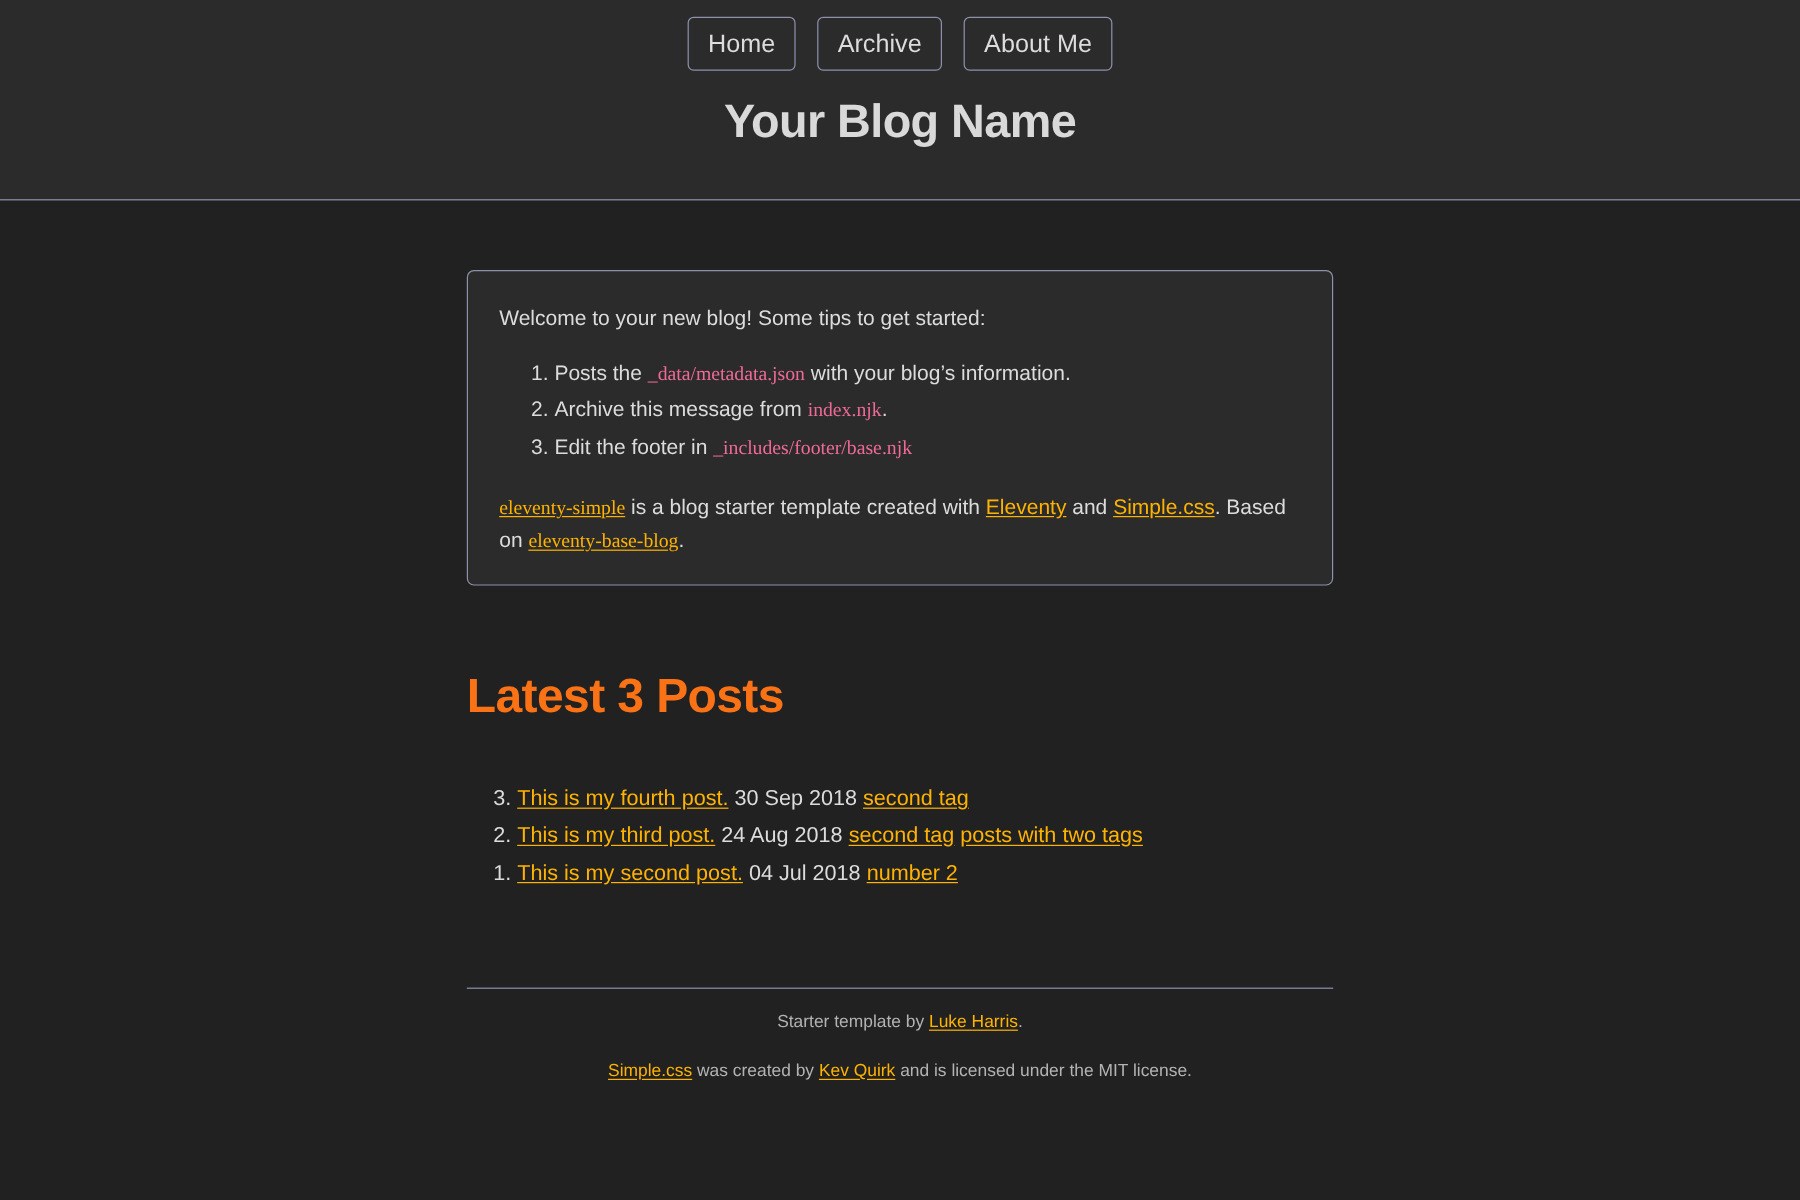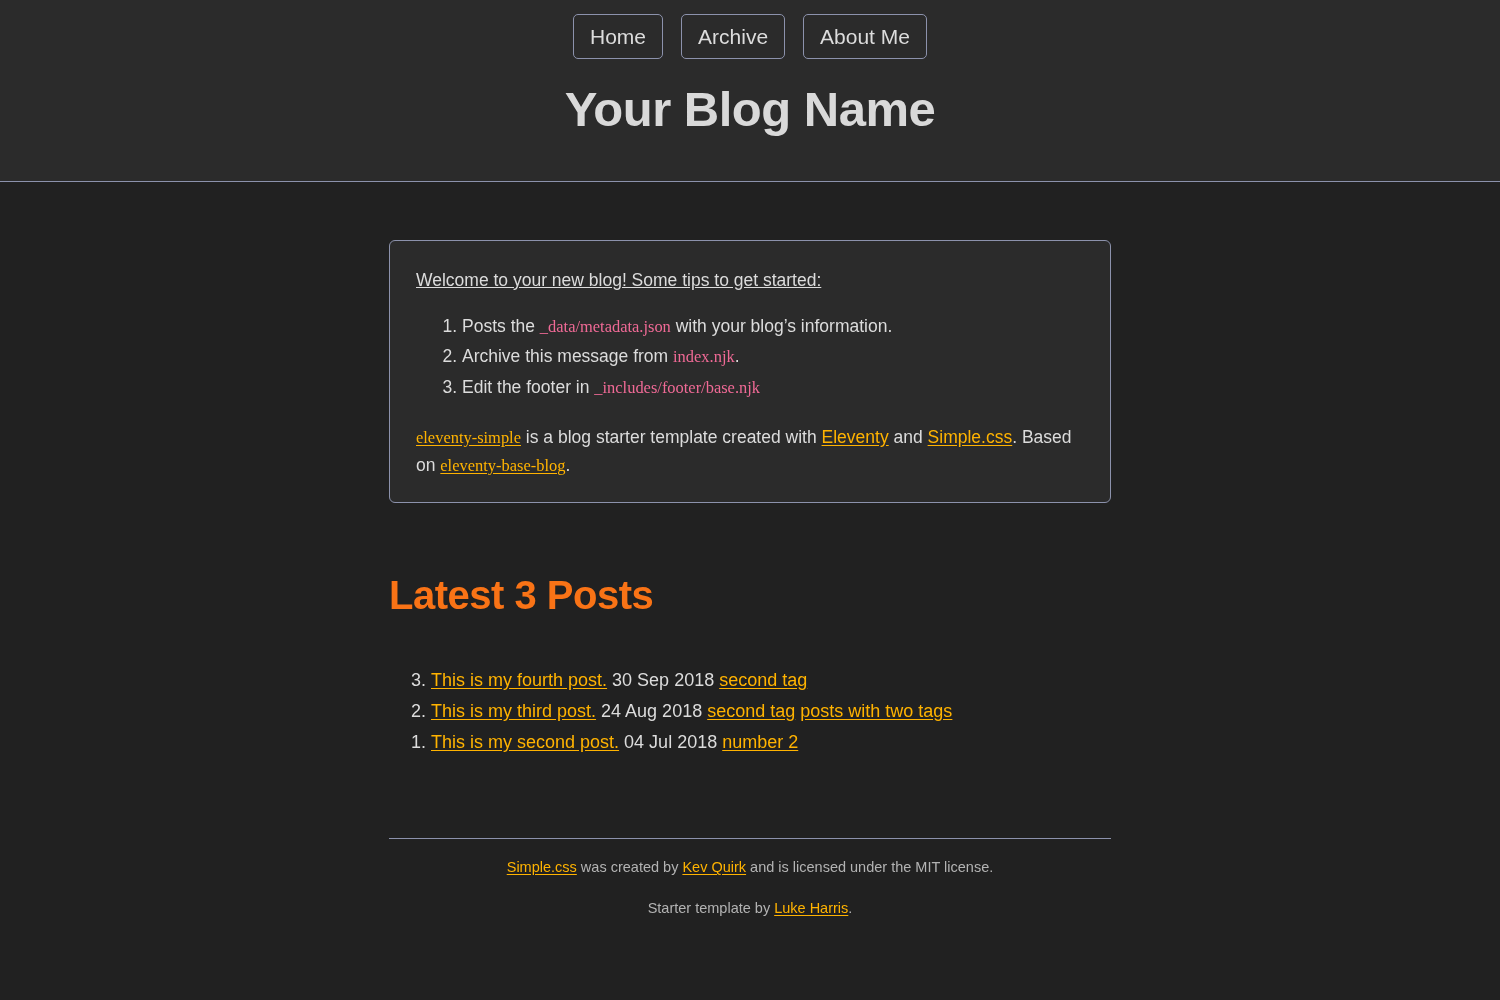--- a/index.html
+++ b/index.html
@@ -50,42 +50,42 @@
     color:var(--text);
     font-family:"Liberation Sans", sans-serif;
     font-size:21px;
     line-height:1;
     padding:11px 16px;
     cursor:pointer;
     text-decoration:none;
   }
   .site-title{
     margin:0;
-    font-size:49px;
+    font-size:39px;
     font-weight:bold;
     letter-spacing:-0.5px;
     color:#d9d9d9;
   }
 
   
   .page{
     width:722px;
     margin:0 auto;
     padding-top:58px;
   }
 
   
   .welcome-box{
     background:var(--box-bg);
     border:1px solid var(--border);
     border-radius:6px;
     padding:26px 26px 22px 26px;
   }
   .welcome-box p{margin:0 0 0 0;}
-  .welcome-intro{font-size:17.5px;text-decoration:underline;}
+  .welcome-intro{font-size:17.5px;}
   .tips-list{
     margin:20px 0 22px 0;
     padding-left:46px;
     font-size:17.5px;
   }
   .tips-list li{margin:0 0 4px 0;}
   .credits{font-size:17.5px;line-height:1.62;}
 
   code,.mono{
     font-family:Liberation Serif, serif;
@@ -173,15 +173,15 @@
     <li><a href="#">This is my fourth post.</a> <span class="post-date">30 Sep 2018</span> <a href="#">second tag</a></li>
     <li><a href="#">This is my third post.</a> <span class="post-date">24 Aug 2018</span> <a href="#">second tag</a> <a href="#">posts with two tags</a></li>
     <li><a href="#">This is my second post.</a> <span class="post-date">04 Jul 2018</span> <a href="#">number 2</a></li>
   </ol>
 
 
   <hr class="footer-rule">
 </main>
 
 <footer class="site-footer">
+  <p class="footer-line"><span>Starter template by </span><a href="#">Luke Harris</a><span>.</span></p>
   <p class="footer-line"><a href="#">Simple.css</a><span> was created by </span><a href="#">Kev Quirk</a><span> and is licensed under the MIT license.</span></p>
-  <p class="footer-line"><span>Starter template by </span><a href="#">Luke Harris</a><span>.</span></p>
 </footer>
 
 </body></html>

